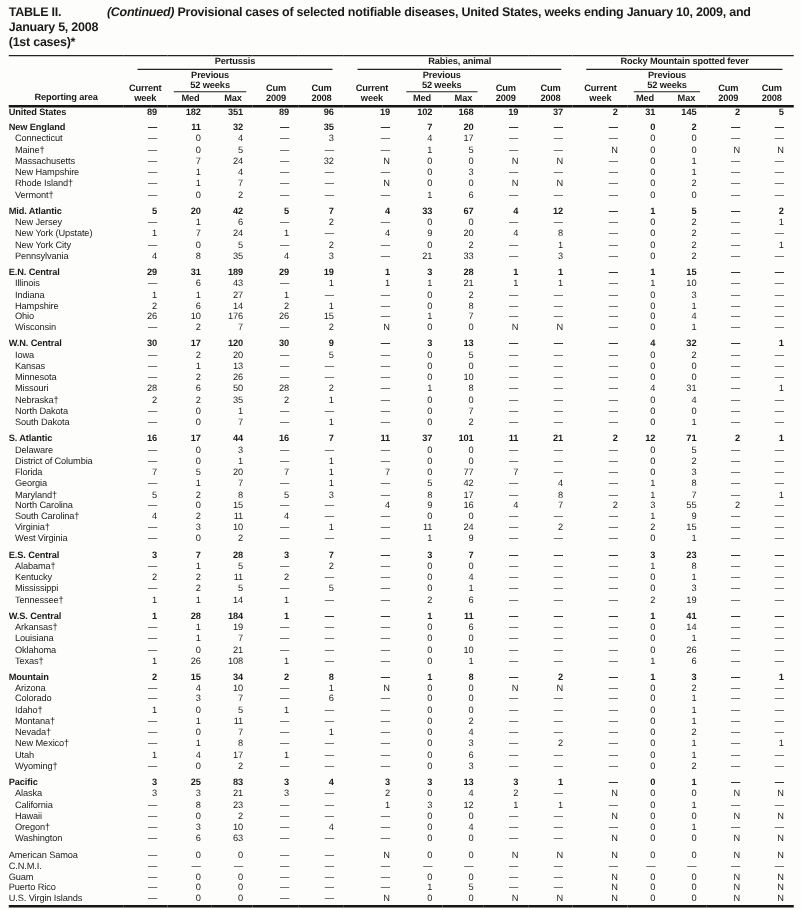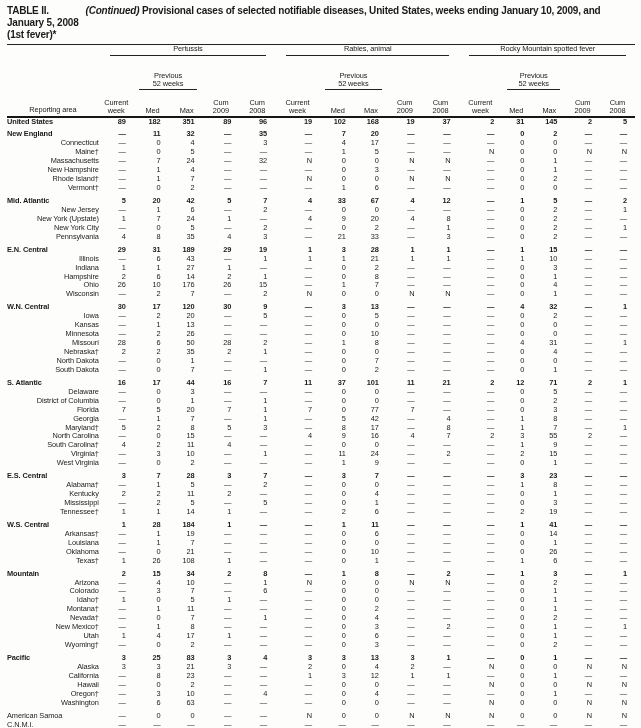--- a/index.html
+++ b/index.html
@@ -16,52 +16,52 @@
   .title .it { font-style: italic; padding-left: 34px; }
   table {
     table-layout: fixed; border-collapse: collapse; margin-top: 4px;
     border-top: 1px solid #222; border-bottom: 2px solid #161616;
   }
   th, td {
     font-size: 7.4px; line-height: 1.14; padding: 0;
     font-weight: normal; vertical-align: bottom; letter-spacing: -0.1px;
     white-space: nowrap; overflow: hidden;
   }
-  thead th { font-weight: normal; }
+  thead th { font-weight: bold; }
   .grp .line {
     display: block; text-align: center; white-space: nowrap;
     border-bottom: 1px solid #222; padding-bottom: 1px; margin: 0 9px 0 11px;
   }
   .grp:first-of-type .line { margin-left: 4px; }
   .stack {
     display: block; max-width: 30px; margin: 0 auto;
     text-align: center; white-space: normal; line-height: 1.1;
   }
   .cum .stack { max-width: 22px; }
   .prevwrap {
     display: block; border-bottom: 1px solid #222;
-    padding-bottom: 1px; margin: 16px 5px;
+    padding-bottom: 1px; margin: 0 5px;
   }
   .prevwrap .stack { max-width: 37px; }
   .hb { border-bottom: 2px solid #161616; }
   th.mm { text-align: right; padding-right: 9px; padding-top: 1px; margin-top: 24px; }
   th.areah { text-align: center; padding-bottom: 1px; }
   td.v { text-align: right; padding-right: 8px; }
   td.area { text-align: left; }
-  td.ind { padding-left: 5px; text-align: right; }
+  td.ind { padding-left: 5px; }
   tr.bold td { font-weight: bold; }
   tr.gap td { padding-top: 4px; }
   tbody td { padding-bottom: 0.5px; }
 </style>
 </head>
 <body>
 
 <div class="page">
 
-  <div class="title"><span>TABLE II.</span> <span class="it">(Continued)</span> <span>Provisional cases of selected notifiable diseases, United States, weeks ending January 10, 2009, and January 5, 2008</span><br><span>(1st fever)*</span></div>
+  <div class="title"><span>TABLE II.</span> <span class="it">(Continued)</span> <span>Provisional cases of selected notifiable diseases, United States, weeks ending January 10, 2009, and January 5, 2008</span><br><span>(1st cases)*</span></div>
 
   <table>
     <colgroup>
       <col style="width:92px">
       <col style="width:35px">
         <col style="width:35px">
         <col style="width:34px">
         <col style="width:37px">
         <col style="width:36px">
       <col style="width:45px">

